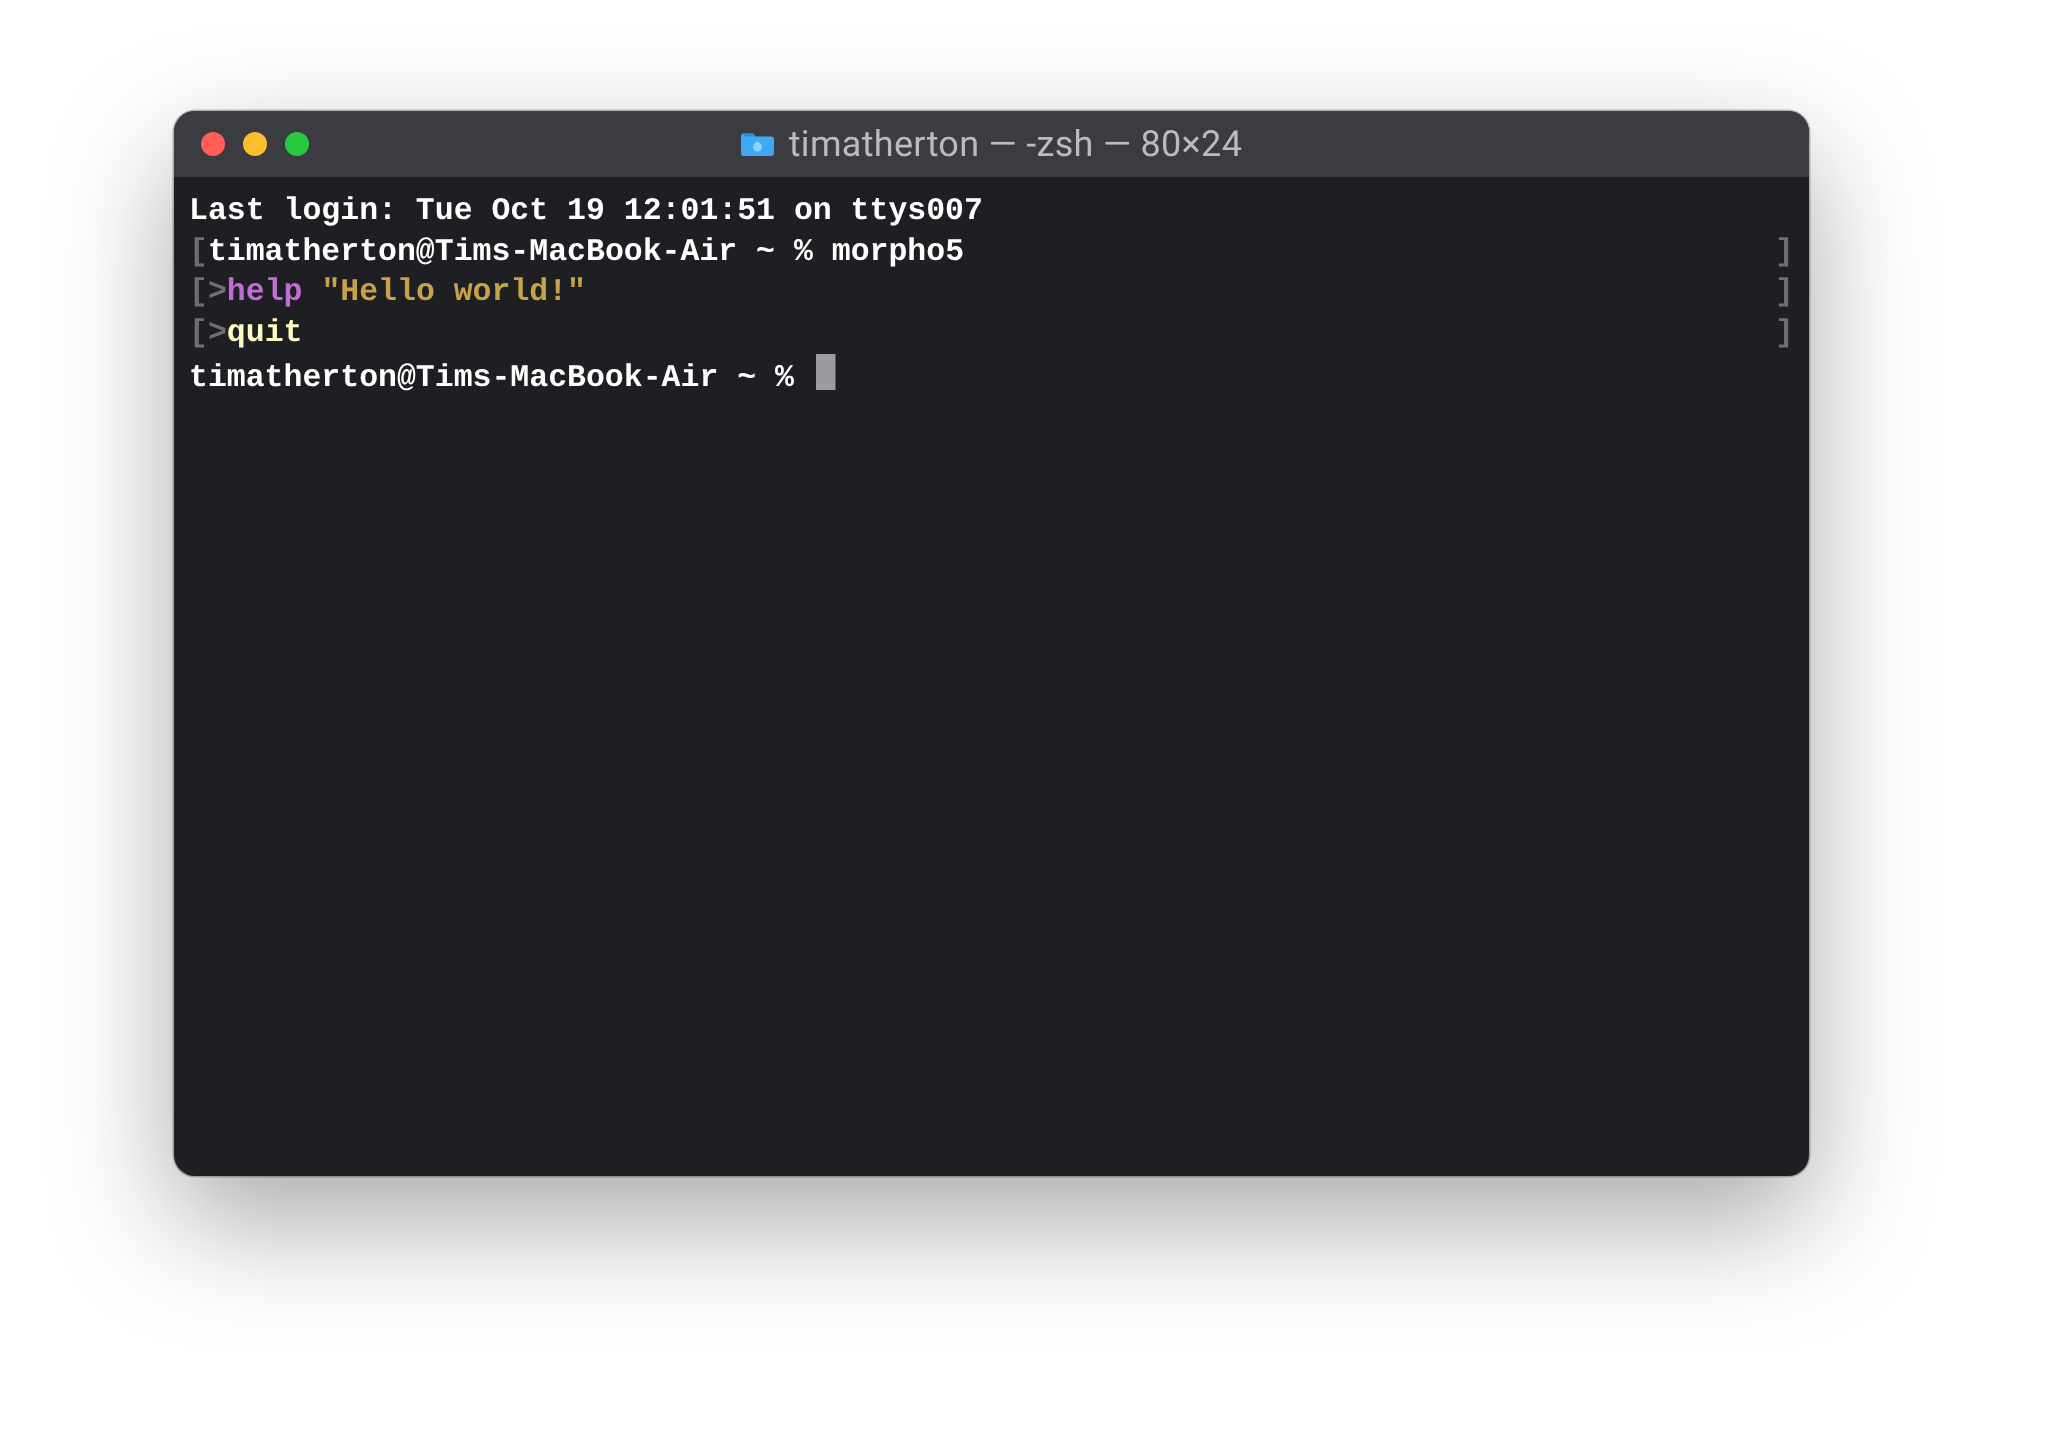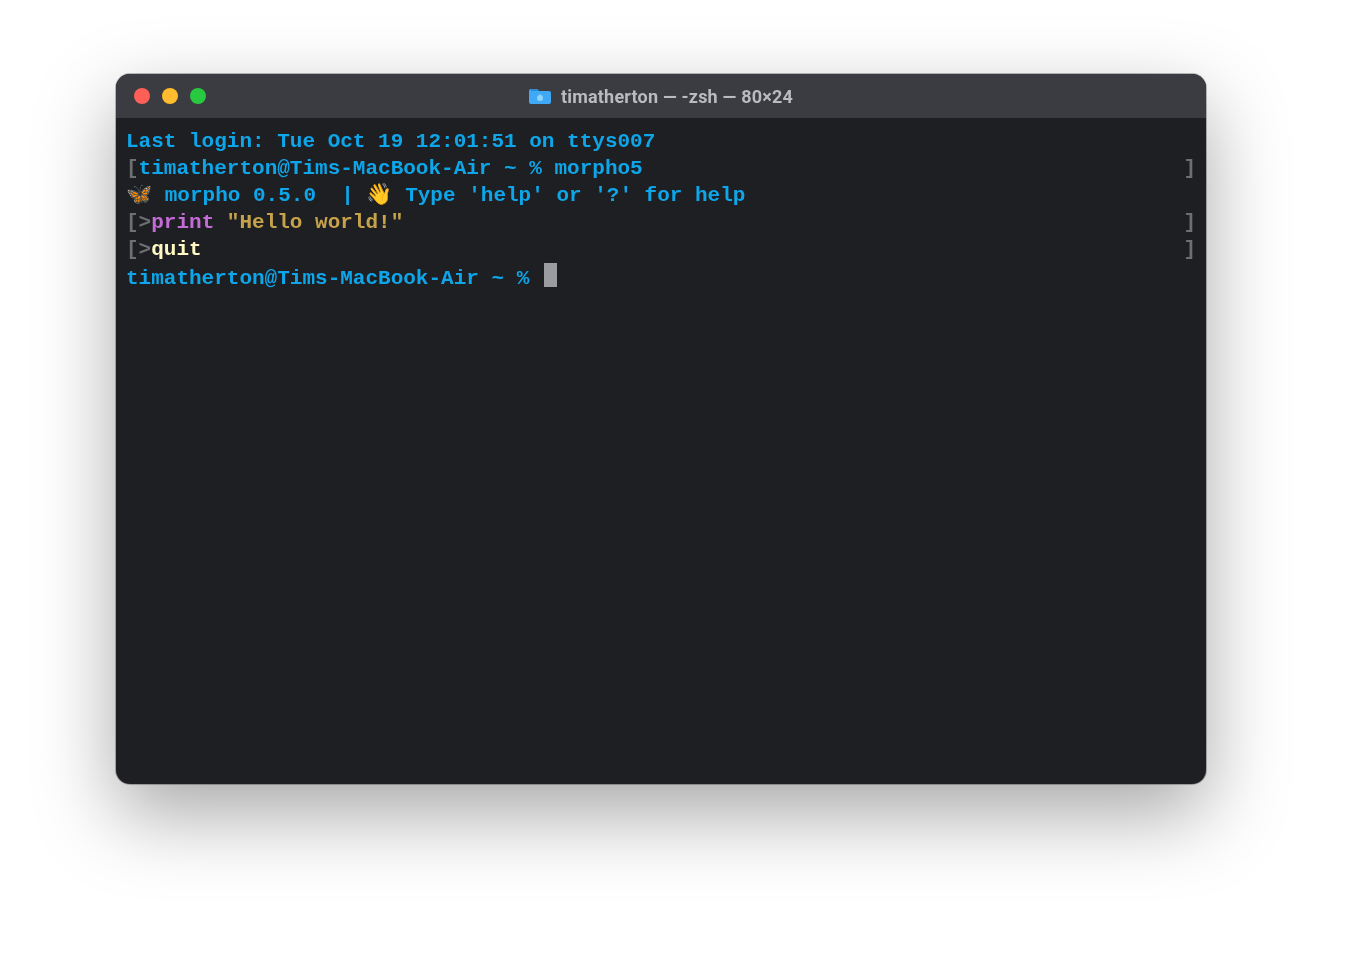--- a/index.html
+++ b/index.html
@@ -54,22 +54,22 @@
     position: absolute;
     left: 0; right: 0;
     display: flex;
     justify-content: center;
     align-items: center;
     gap: 10px;
     pointer-events: none;
   }
   .title-text {
     color: #b9bbbe;
-    font-size: 18px;
-    font-weight: 700;
+    font-size: 24px;
+    font-weight: 400;
     letter-spacing: 0.2px;
     white-space: pre;
   }
   .folder-icon {
     display: inline-flex;
     align-items: center;
     justify-content: center;
   }
   .term-body {
     flex: 1 1 auto;
@@ -90,21 +90,21 @@
   .bracket { color: #6e6f73; font-weight: 600; }
   .rbracket {
     color: #6e6f73;
     font-weight: 600;
     position: absolute;
     right: 0;
   }
   .cyan { color: #fef9c3; }
   .magenta { color: #c36bd6; }
   .yellowtxt { color: #c6a24a; }
-  .white { color: #0ea5e9; }
+  .white { color: #ffffff; }
   .cursor {
     display: inline-block;
     width: 13px;
     height: 24px;
     background: #9b9c9f;
     vertical-align: -3px;
     margin-left: 2px;
   }
 </style>
 </head>
@@ -131,23 +131,22 @@
         <span class="title-text">timatherton — -zsh — 80×24</span>
       </div>
     </div>
 
     <div class="term-body">
 
       <div class="line"><span class="white">Last login: Tue Oct 19 12:01:51 on ttys007</span></div>
 
       <div class="line"><span class="bracket">[</span><span class="white">timatherton@Tims-MacBook-Air ~ % </span><span class="white">morpho5</span><span class="rbracket">]</span></div>
 
-      <div class="line"><span>🦋</span><span class="white"> morpho 0.5.0  | </span><span>👋</span><span class="white"> Type 'help' or '?' for help</span></div>
 
-      <div class="line"><span class="bracket">[</span><span class="bracket">&gt;</span><span class="magenta">print</span><span> </span><span class="yellowtxt">"Hello world!"</span><span class="rbracket">]</span></div>
+      <div class="line"><span class="bracket">[</span><span class="bracket">&gt;</span><span class="magenta">help</span><span> </span><span class="yellowtxt">"Hello world!"</span><span class="rbracket">]</span></div>
 
 
       <div class="line"><span class="bracket">[</span><span class="bracket">&gt;</span><span class="cyan">quit</span><span class="rbracket">]</span></div>
 
       <div class="line"><span class="white">timatherton@Tims-MacBook-Air ~ % </span><span class="cursor"></span></div>
 
     </div>
 
   </div>
 </div>

